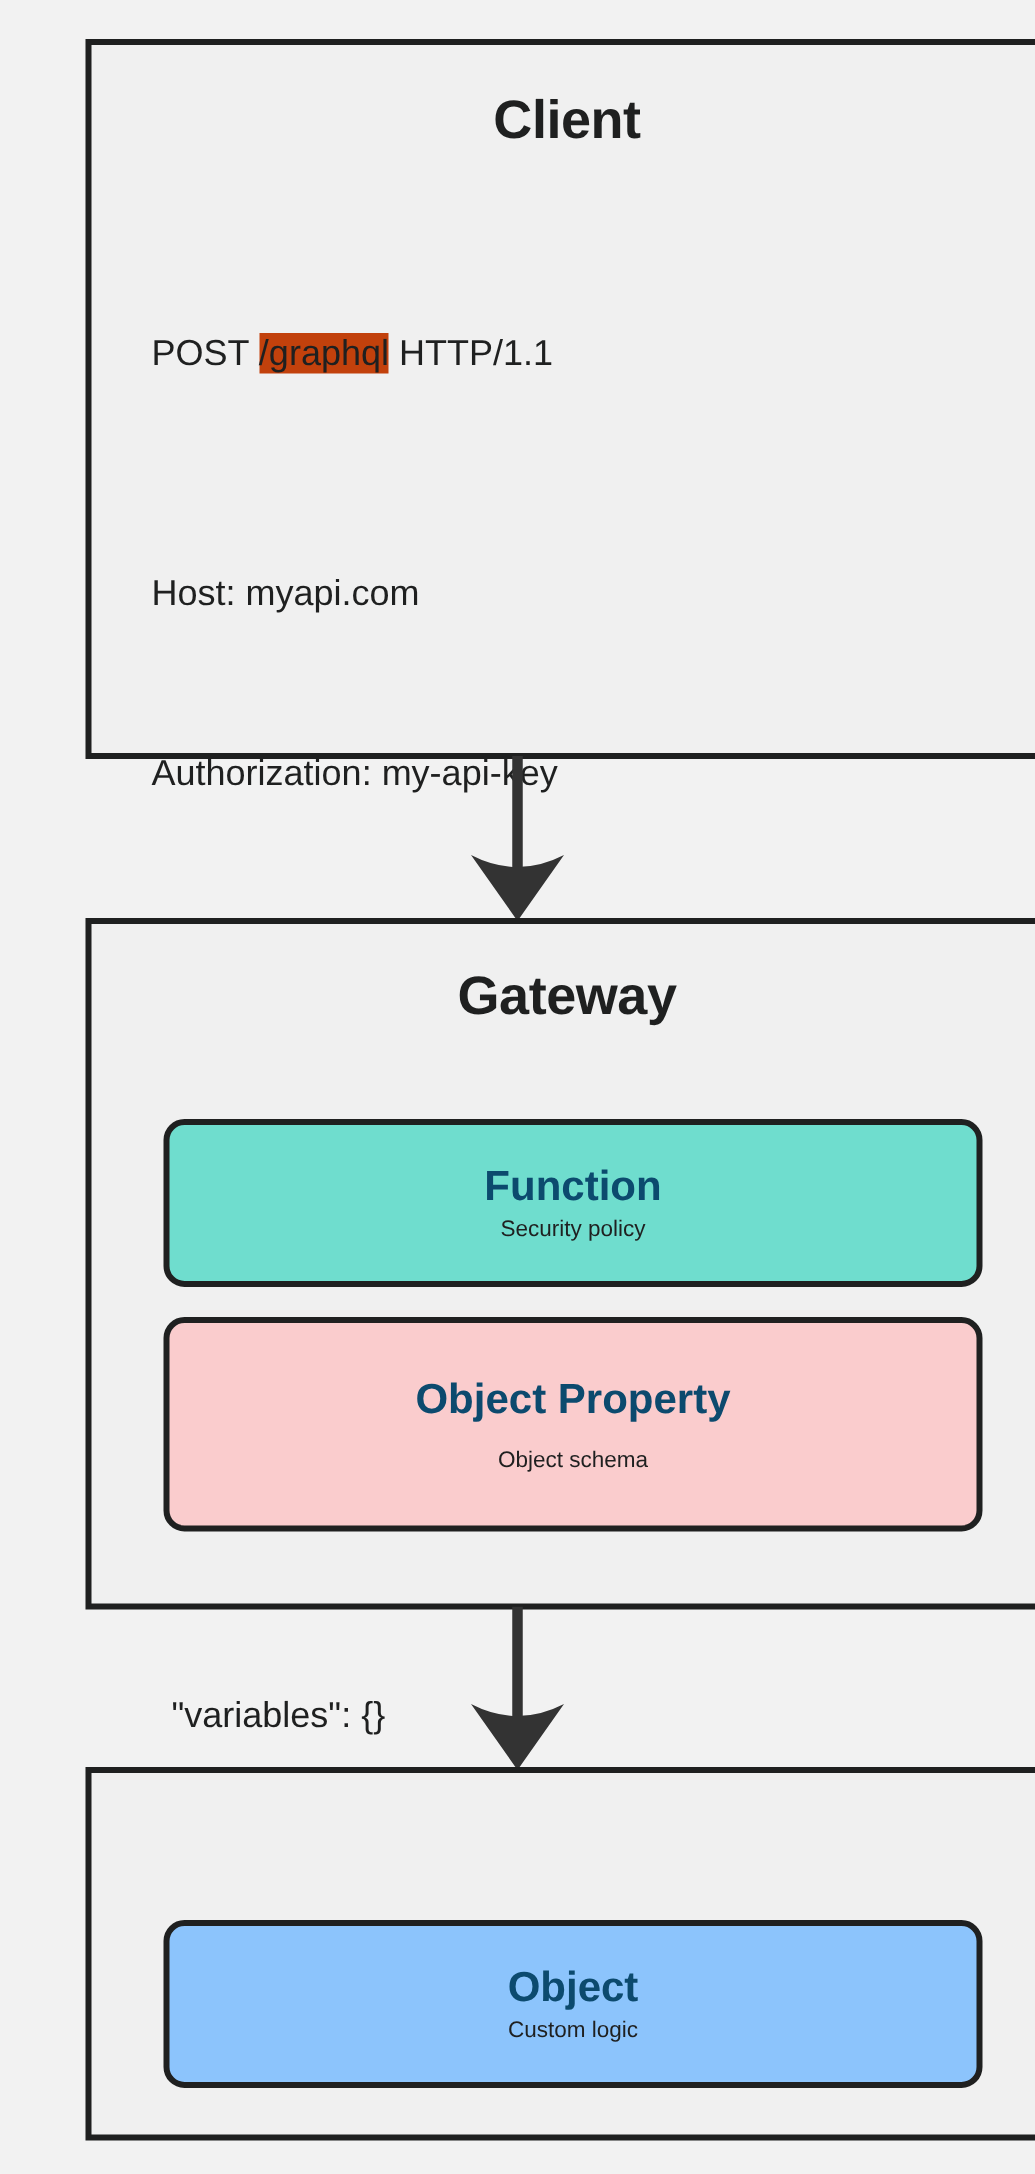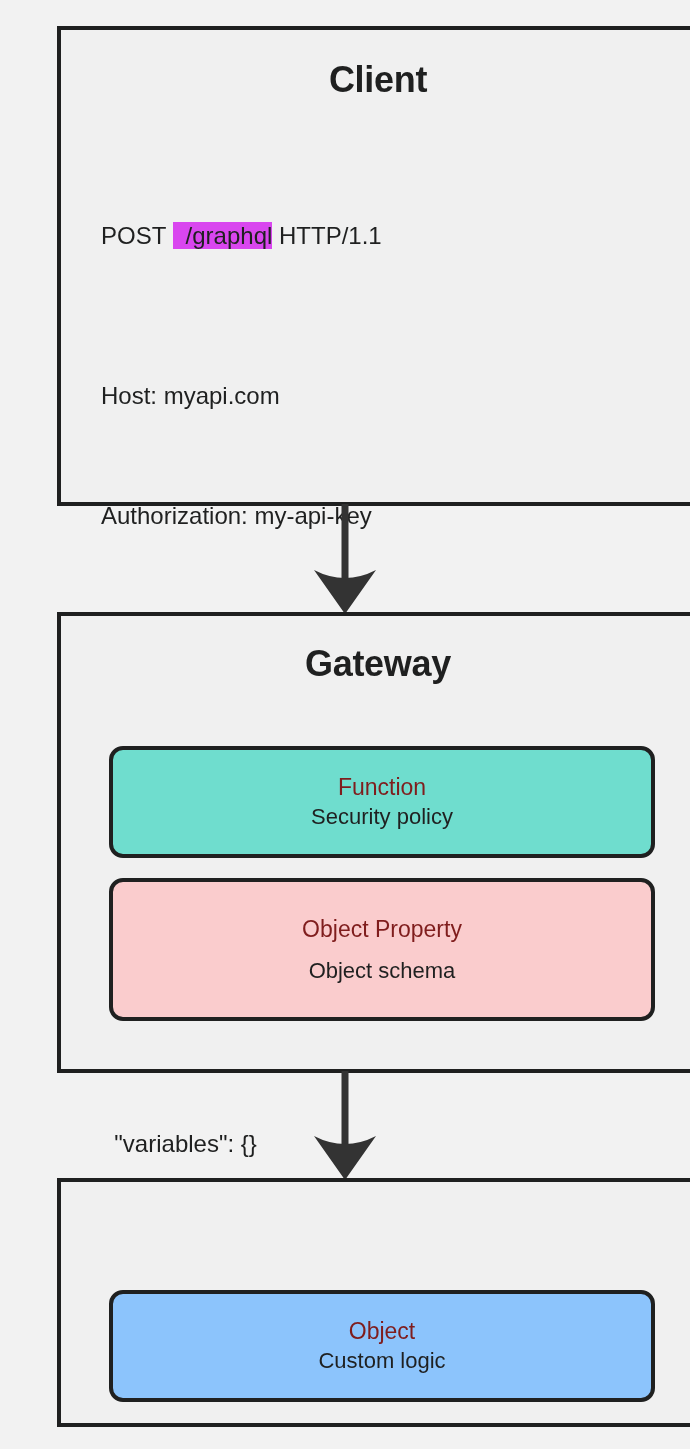--- a/index.html
+++ b/index.html
@@ -53,67 +53,67 @@
     margin: 38px 0 0 40px;
     font-size: 24px;
     line-height: 40px;
     color: #1F2020;
     white-space: pre;
   }
 
   .req-line { white-space: pre; }
   .req-gap  { height: 28px; }
 
-  .hl-teal  { background: #d946ef; padding-left: 13px; }
+  .hl-teal  { background: #c2410c; }
   .hl-pink  { background: #FACCCD; }
   .hl-blue  { background: #8CC4FC; }
 
   
   .card {
     position: absolute;
     left: 48px;
     width: 546px;
     border: 4px solid #1F2020;
     border-radius: 14px;
     text-align: center;
     display: flex;
     flex-direction: column;
     justify-content: center;
     align-items: center;
   }
 
   .card-title {
-    font-size: 23px;
-    font-weight: normal;
-    color: #7f1d1d;
+    font-size: 28px;
+    font-weight: bold;
+    color: #0c4a6e;
     line-height: 1.32;
   }
 
   .card-line {
-    font-size: 22px;
+    font-size: 15px;
     font-weight: normal;
     color: #1F2020;
     line-height: 1.34;
   }
 
   #card-function {
     top: 130px;
     height: 112px;
     background: #6FDDCE;
   }
 
   #card-object-property {
     top: 262px;
     height: 143px;
     background: #FACCCD;
     gap: 12px;
   }
 
   #card-object {
-    top: 108px;
+    top: 98px;
     height: 112px;
     background: #8CC4FC;
   }
 
   
   .connector {
     position: absolute;
     left: 0;
     width: 690px;
   }

